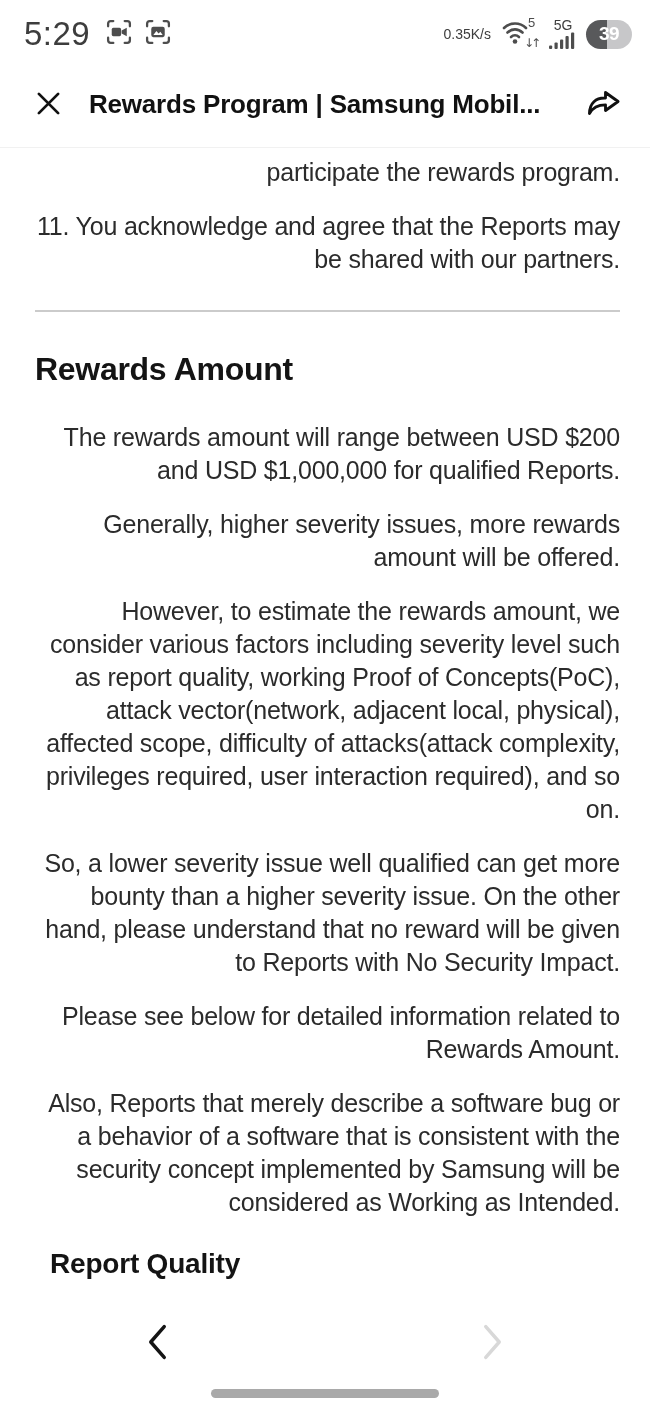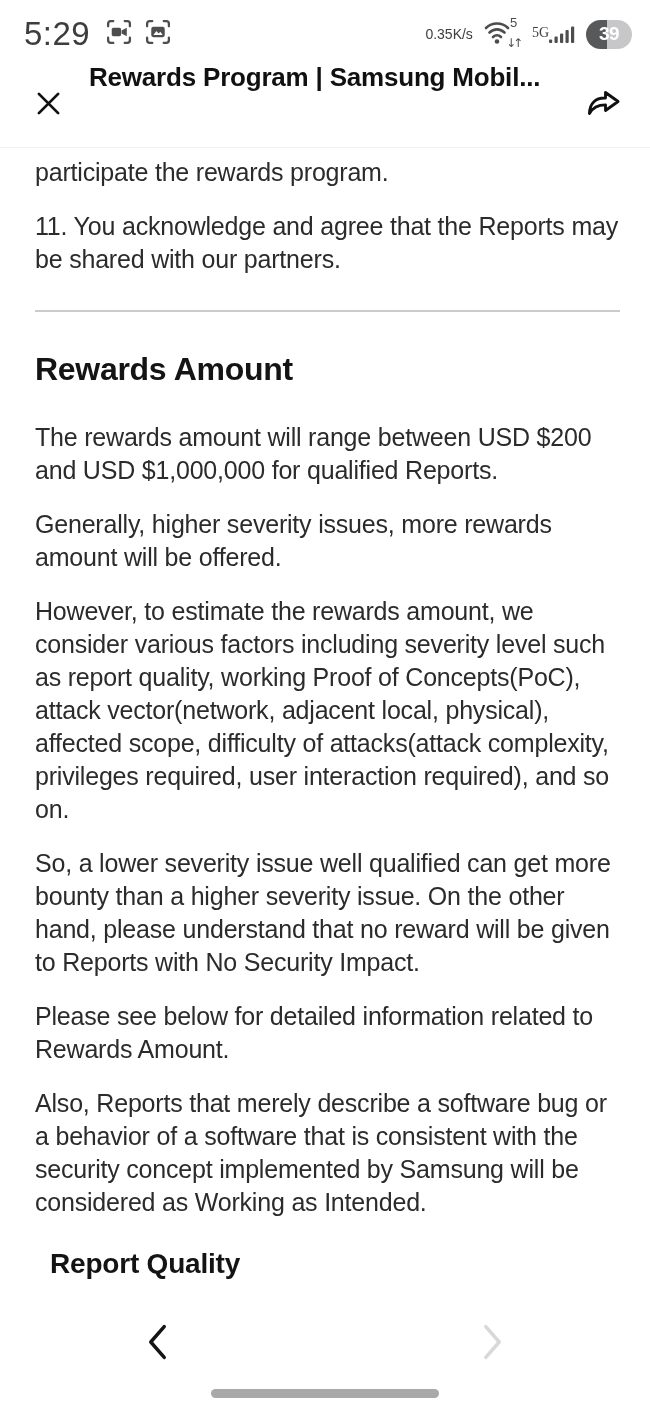--- a/index.html
+++ b/index.html
@@ -23,34 +23,34 @@
     font-size:14px; line-height:14px; color:#3d3d3d; }
   .battery{
     width:46px; height:29px; border-radius:15px;
     background:linear-gradient(90deg,#58595b 0,#58595b 45%,#c7c7c9 45%);
     display:flex; align-items:center; justify-content:center;
     color:#fff; font-size:19px; font-weight:bold; letter-spacing:-.5px;
   }
 
   
   .header{
-    height:86px; display:flex; gap:24px;
+    height:86px; display:flex; align-items:center; gap:24px;
     padding:0 26px 0 32px; border-bottom:1px solid #f1f1f1;
   }
   .icon-btn{ background:none; border:none; padding:0; cursor:pointer;
     display:flex; align-items:center; justify-content:center; }
   .page-title{
     flex:1; font-size:26px; font-weight:bold; color:#111;
     white-space:nowrap; overflow:hidden; letter-spacing:-.2px;
   }
 
   
   .content{ padding:8px 30px 0 35px; font-size:25px; line-height:33px;
     color:#2b2b2b; letter-spacing:-.2px; }
-  .content p{ margin:0 0 21px 0; }
+  .content p{ margin:0 0 21px 0;text-align:right; }
   .content hr{ border:none; border-top:2px solid #cbcbcb; margin:34px 0 0 0; }
   .content h2{ font-size:32px; font-weight:bold; color:#141414;
     margin:41px 0 35px 0; letter-spacing:-.3px; }
   .content h3{ font-size:28px; font-weight:bold; color:#141414;
     margin:28px 0 0 15px; }
 
   
   .toast{
     position:absolute; top:1200px; left:50%; transform:translateX(-50%);
     background:#58585a; color:#ffffff; font-size:27px;
@@ -112,21 +112,21 @@
             <path d="M3 12 C9 6 19 6 25 12"></path>
             <path d="M6.5 16.5 C11 12.3 17 12.3 21.5 16.5"></path>
             <path d="M10 21 C12.3 18.8 15.7 18.8 18 21"></path>
           </g>
           <circle cx="14" cy="25.5" r="2.3" fill="#4d4d4d"></circle>
           <text x="27" y="11" font-size="13" fill="#4d4d4d" font-family="Liberation Sans, sans-serif">5</text>
           <text x="23" y="31" font-size="12" fill="#4d4d4d" font-family="DejaVu Sans, sans-serif">↓</text>
           <text x="30" y="31" font-size="12" fill="#4d4d4d" font-family="DejaVu Sans, sans-serif">↑</text>
         </svg>
       </span>
-      <span style="display:flex;align-items:flex-start;font-family:Liberation Serif, serif;">
+      <span style="display:flex;flex-direction:column;align-items:center;">
         <span style="font-size:14px;color:#3d3d3d;line-height:13px;margin-left:1px;">5G</span>
         <svg width="27" height="17" viewBox="0 0 27 17" fill="#4d4d4d">
           <rect x="0" y="13.5" width="3.2" height="3.5" rx="1"></rect>
           <rect x="5.5" y="10.5" width="3.2" height="6.5" rx="1"></rect>
           <rect x="11" y="7.5" width="3.2" height="9.5" rx="1"></rect>
           <rect x="16.5" y="4" width="3.2" height="13" rx="1"></rect>
           <rect x="22" y="0.5" width="3.2" height="16.5" rx="1"></rect>
         </svg>
       </span>
       <span class="battery">

